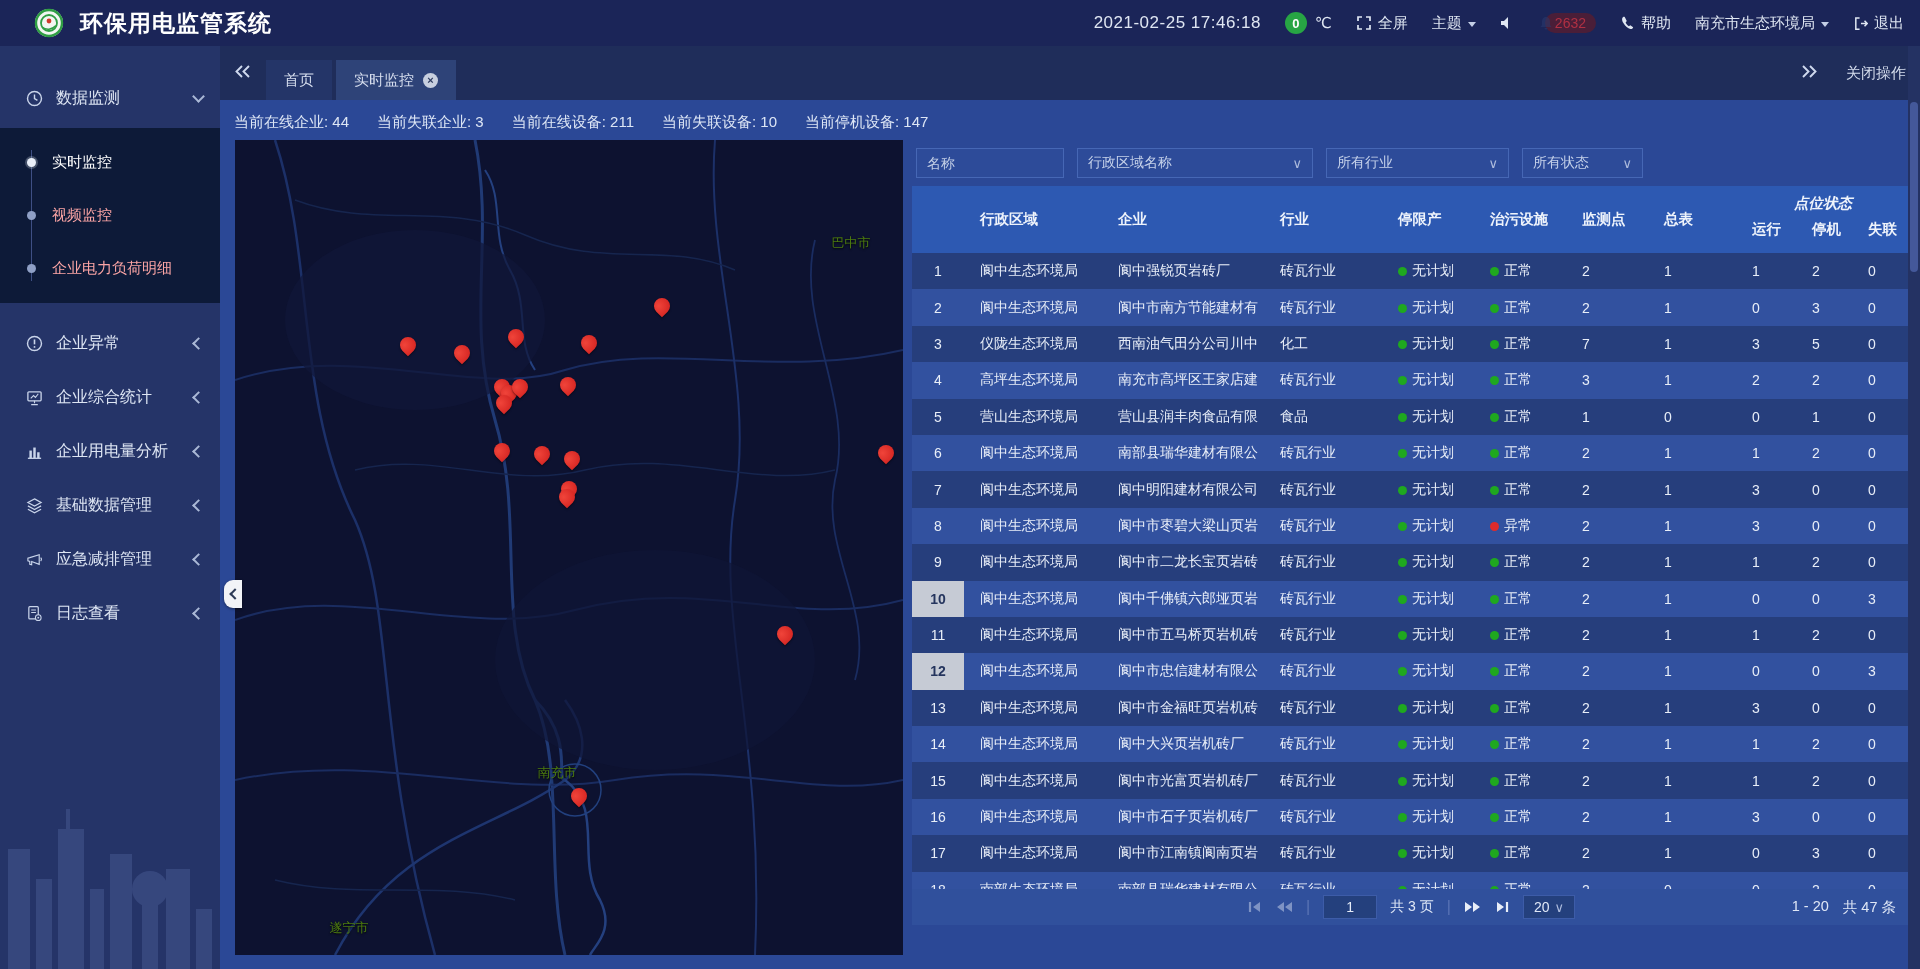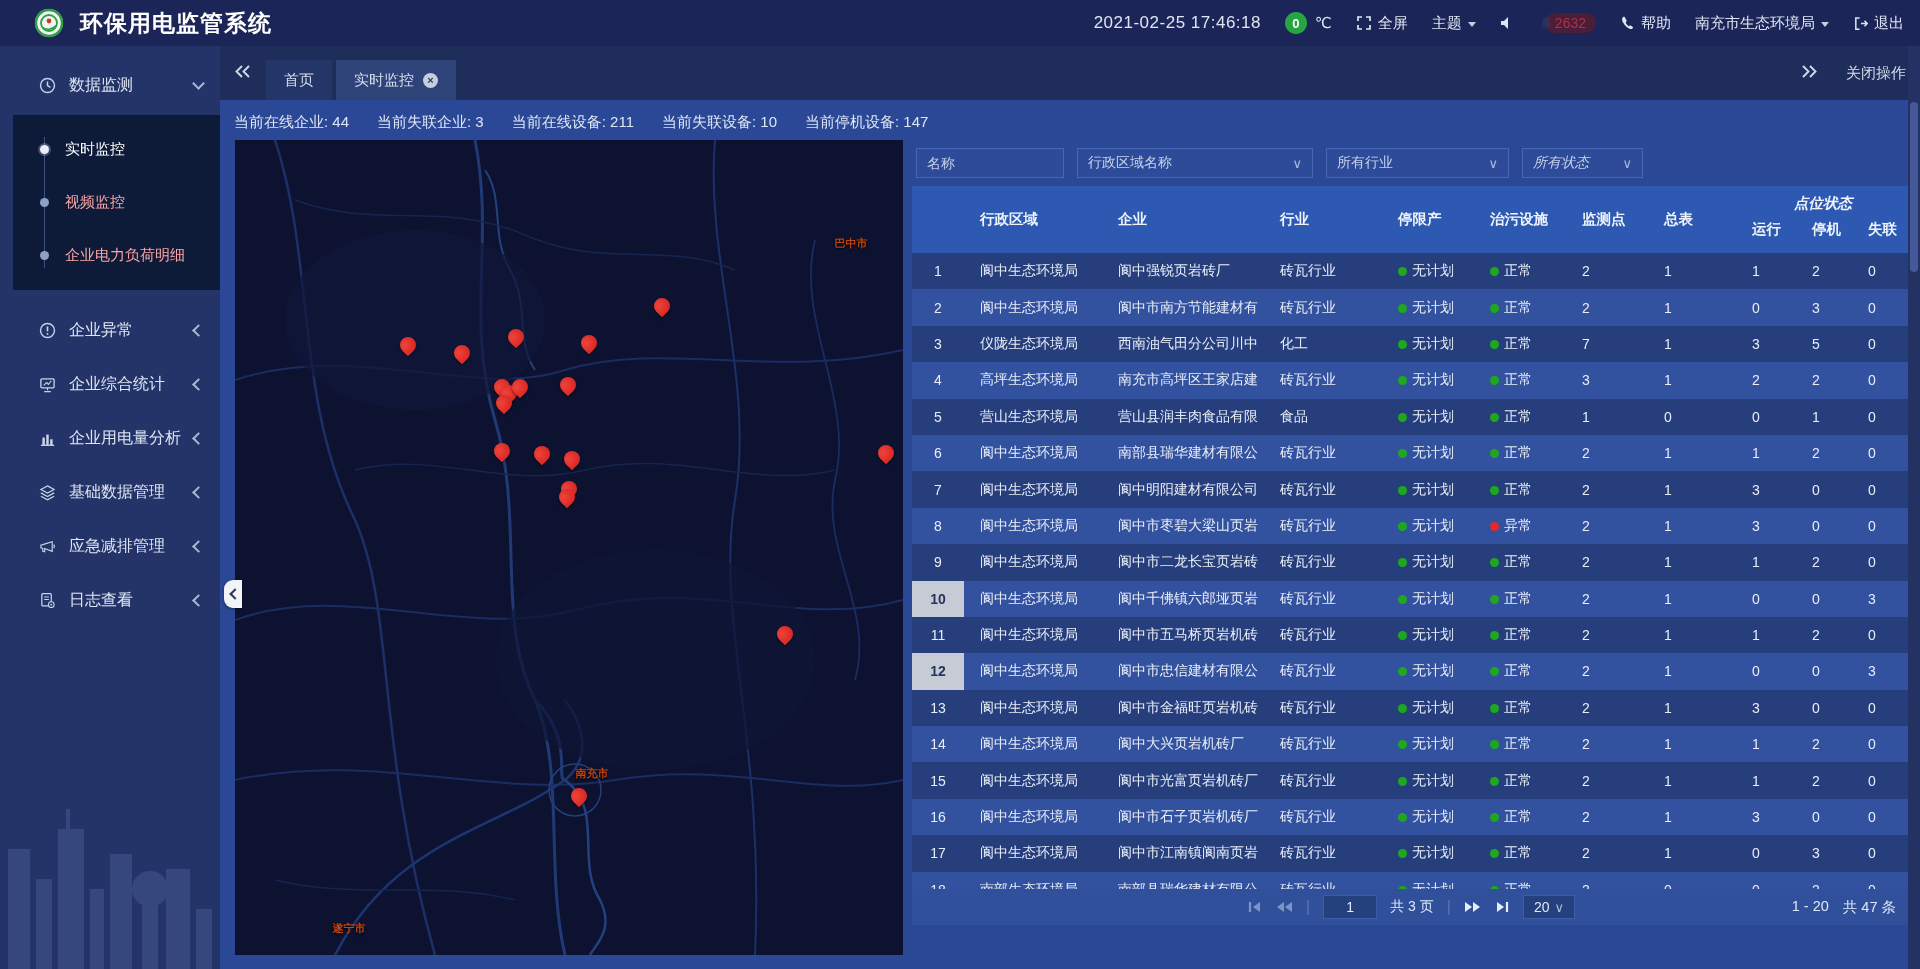--- a/index.html
+++ b/index.html
@@ -14,21 +14,21 @@
   #datetime { font-size:17px; letter-spacing:.5px; }
   .temp-wrap { display:flex; align-items:center; gap:8px; }
   .temp-badge { width:22px; height:22px; border-radius:50%; background:#27a544; color:#fff; font-size:13px; display:flex; align-items:center; justify-content:center; font-weight:bold; }
   .hbtn { display:flex; align-items:center; gap:6px; cursor:pointer; }
   .caret-down { width:0; height:0; border-left:4px solid transparent; border-right:4px solid transparent; border-top:5px solid #c4cfe6; margin-top:2px; }
   .notif-pill { background:#4a1e38; color:#b03043; font-size:14px; padding:2px 10px; border-radius:10px; font-weight:normal; }
   .bell-dim { opacity:.55; margin-right:-14px; }
 
   
   #sidebar { position:absolute; left:0; top:46px; width:220px; height:923px; background:#253468; z-index:20; overflow:hidden; }
-  #sidebar-menu { padding-top:17px; position:relative; z-index:2;margin-left:13px; }
+  #sidebar-menu { padding-top:30px; position:relative; z-index:2; }
   .side-item { height:44px; margin-bottom:10px; display:flex; align-items:center; padding:0 16px 0 26px; cursor:pointer; color:#dde5f3; font-size:16px; }
   .side-item .s-icon { width:20px; display:flex; align-items:center; }
   .side-item .s-label { margin-left:10px; flex:1; }
   .s-chev { width:12px; display:flex; justify-content:center; }
   .s-chev::before { content:""; display:block; width:7px; height:7px; border-left:2px solid #aab8d6; border-bottom:2px solid #aab8d6; }
   .s-chev.down::before { transform:rotate(-45deg); margin-top:-3px; }
   .s-chev.left::before { transform:rotate(45deg); }
   .side-sub { background:#0d1a38; padding:8px 0; margin:-2px 0 18px 0; position:relative; }
   .side-sub::before { content:""; position:absolute; left:31px; top:22px; bottom:22px; width:1px; background:#3e4f84; }
   .sub-item { height:53px; display:flex; align-items:center; padding-left:27px; cursor:pointer; color:#fca5a5; font-size:15px; position:relative; }
@@ -46,37 +46,37 @@
   .tab-close { width:15px; height:15px; margin-left:9px; border-radius:50%; background:#c7cfdf; color:#2c3a5e; font-size:11px; line-height:15px; text-align:center; font-weight:bold; }
   #tabbar-right { position:absolute; right:14px; top:0; height:54px; display:flex; align-items:center; gap:28px; }
   #close-ops { font-size:15px; color:#d5dded; cursor:pointer; }
 
   
   #content { position:absolute; left:220px; top:100px; width:1700px; height:869px; background:#2b4896; }
   #status-bar { position:absolute; left:14px; top:8px; height:28px; display:flex; align-items:center; gap:28px; font-size:15px; color:#dde6f5; }
 
   
   #map { position:absolute; left:15px; top:40px; width:668px; height:815px; background:#0d1230; overflow:hidden; }
-  .map-label { position:absolute; color:#c2410c; font-size:11px; text-shadow:0 1px 2px #000; transform:translate(-50%,-50%);font-weight:bold; }
+  .map-label { position:absolute; color:#4d7c0f; font-size:13px; text-shadow:0 1px 2px #000; transform:translate(-50%,-50%); }
   .pin { position:absolute; width:16px; height:16px; margin:-19px 0 0 -8px; border-radius:50% 50% 50% 0; transform:rotate(-45deg); background:radial-gradient(circle at 35% 35%, #f0443a, #cf1f1d); box-shadow:-1px 1px 2px rgba(0,0,0,.45); cursor:pointer; }
   #map-collapse { position:absolute; left:4px; top:480px; width:18px; height:28px; background:#f2f4f8; border-radius:9px 0 0 9px; display:flex; align-items:center; justify-content:center; cursor:pointer; box-shadow:0 1px 3px rgba(0,0,0,.4); }
   #map-collapse::before { content:""; width:6px; height:6px; border-left:2px solid #2c3a57; border-bottom:2px solid #2c3a57; transform:rotate(45deg); margin-left:3px; }
 
   
   #right-panel { position:absolute; left:692px; top:40px; width:998px; height:785px; display:flex; flex-direction:column; }
   #filter-row { display:flex; gap:13px; margin:8px 16px 8px 4px; height:30px; flex:0 0 auto; }
   .f-field { background:#2d4b99; border:1px solid #4667b5; display:flex; align-items:center; padding:0 10px; font-size:14px; color:#c6d2ea; cursor:pointer; }
   .f-field .fv { flex:1; }
   .f-chev { font-size:13px; color:#aebcdd; }
   #f-name { width:148px; }
   #f-name input { width:100%; background:transparent; border:none; outline:none; color:#e6ecf8; font-size:14px; font-family:inherit; }
   #f-name input::placeholder { color:#c3cfe6; opacity:1; }
   #f-region { width:236px; }
   #f-industry { width:183px; }
-  #f-status { width:121px;font-style:italic; }
+  #f-status { width:121px; }
 
   #t-head { flex:0 0 auto; height:67px; background:#2d59b2; display:grid; grid-template-columns:52px 138px 162px 118px 92px 92px 82px 88px 60px 56px 58px; grid-template-rows:28px 39px; font-size:14.5px; font-weight:600; color:#eef3fb; }
   .h-main { grid-row:1 / span 2; align-self:center; padding-left:16px; }
   .h-group { grid-column:9 / span 3; grid-row:1; text-align:center; font-style:italic; padding-top:8px; }
   .h-sub { grid-row:2; padding:6px 0 0 16px; }
 
   #table-body { flex:0 0 auto; height:636px; overflow:hidden; }
   .t-row { display:grid; grid-template-columns:52px 138px 162px 118px 92px 92px 82px 88px 60px 56px 58px; height:36.4px; align-items:center; font-size:14px; color:#e8eef8; cursor:pointer; }
   .t-row:nth-child(odd) { background:#263e7c; }
   .t-row:nth-child(even) { background:#32519f; }
@@ -338,21 +338,21 @@
         <div class="pin" style="left: 267px; top: 322px;"></div>
         <div class="pin" style="left: 307px; top: 325px;"></div>
         <div class="pin" style="left: 337px; top: 330px;"></div>
         <div class="pin" style="left: 334px; top: 360px;"></div>
         <div class="pin" style="left: 332px; top: 368px;"></div>
         <div class="pin" style="left: 651px; top: 324px;"></div>
         <div class="pin" style="left: 550px; top: 505px;"></div>
         <div class="pin" style="left: 344px; top: 667px;"></div>
       </div>
   <div class="map-label" style="left: 616px; top: 103px;">巴中市</div>
-      <div class="map-label" style="left: 357px; top: 633px; text-align: right;">南充市</div>
+      <div class="map-label" style="left: 322px; top: 633px; text-align: right;">南充市</div>
       <div class="map-label" style="left: 114px; top: 788px;">遂宁市</div>
     </div>
   <div id="map-collapse" style="position:absolute;left:4px;top:480px;"></div>
 
   <div id="right-panel">
     <div id="filter-row">
       <div class="f-field" id="f-name">
         <input placeholder="名称" style="">
       </div>
       <div class="f-field" id="f-region">

